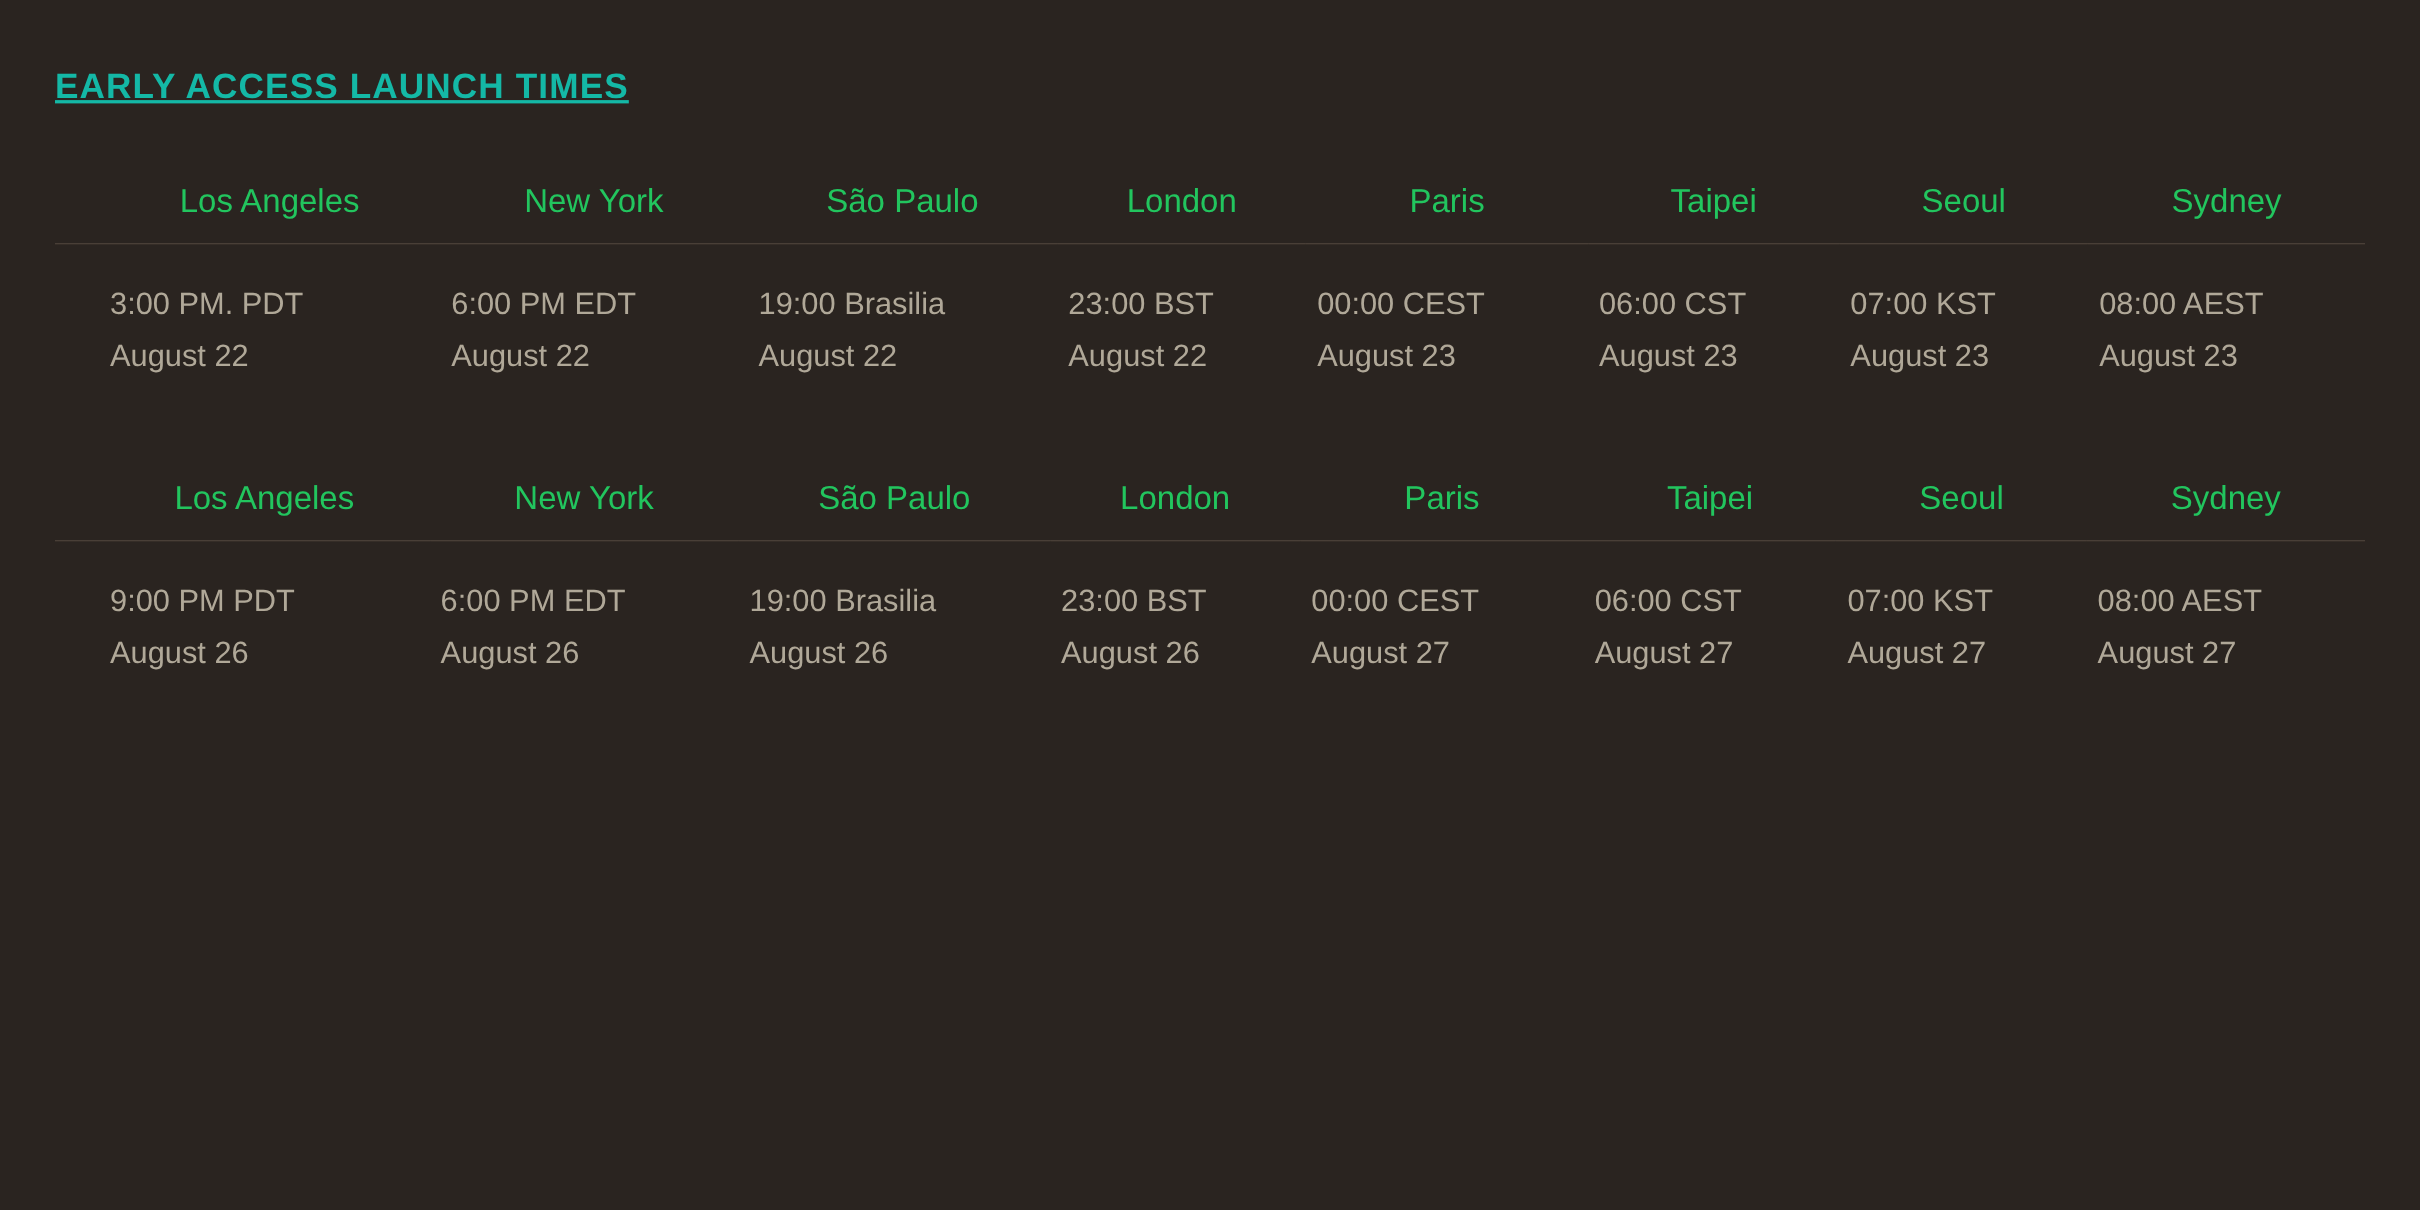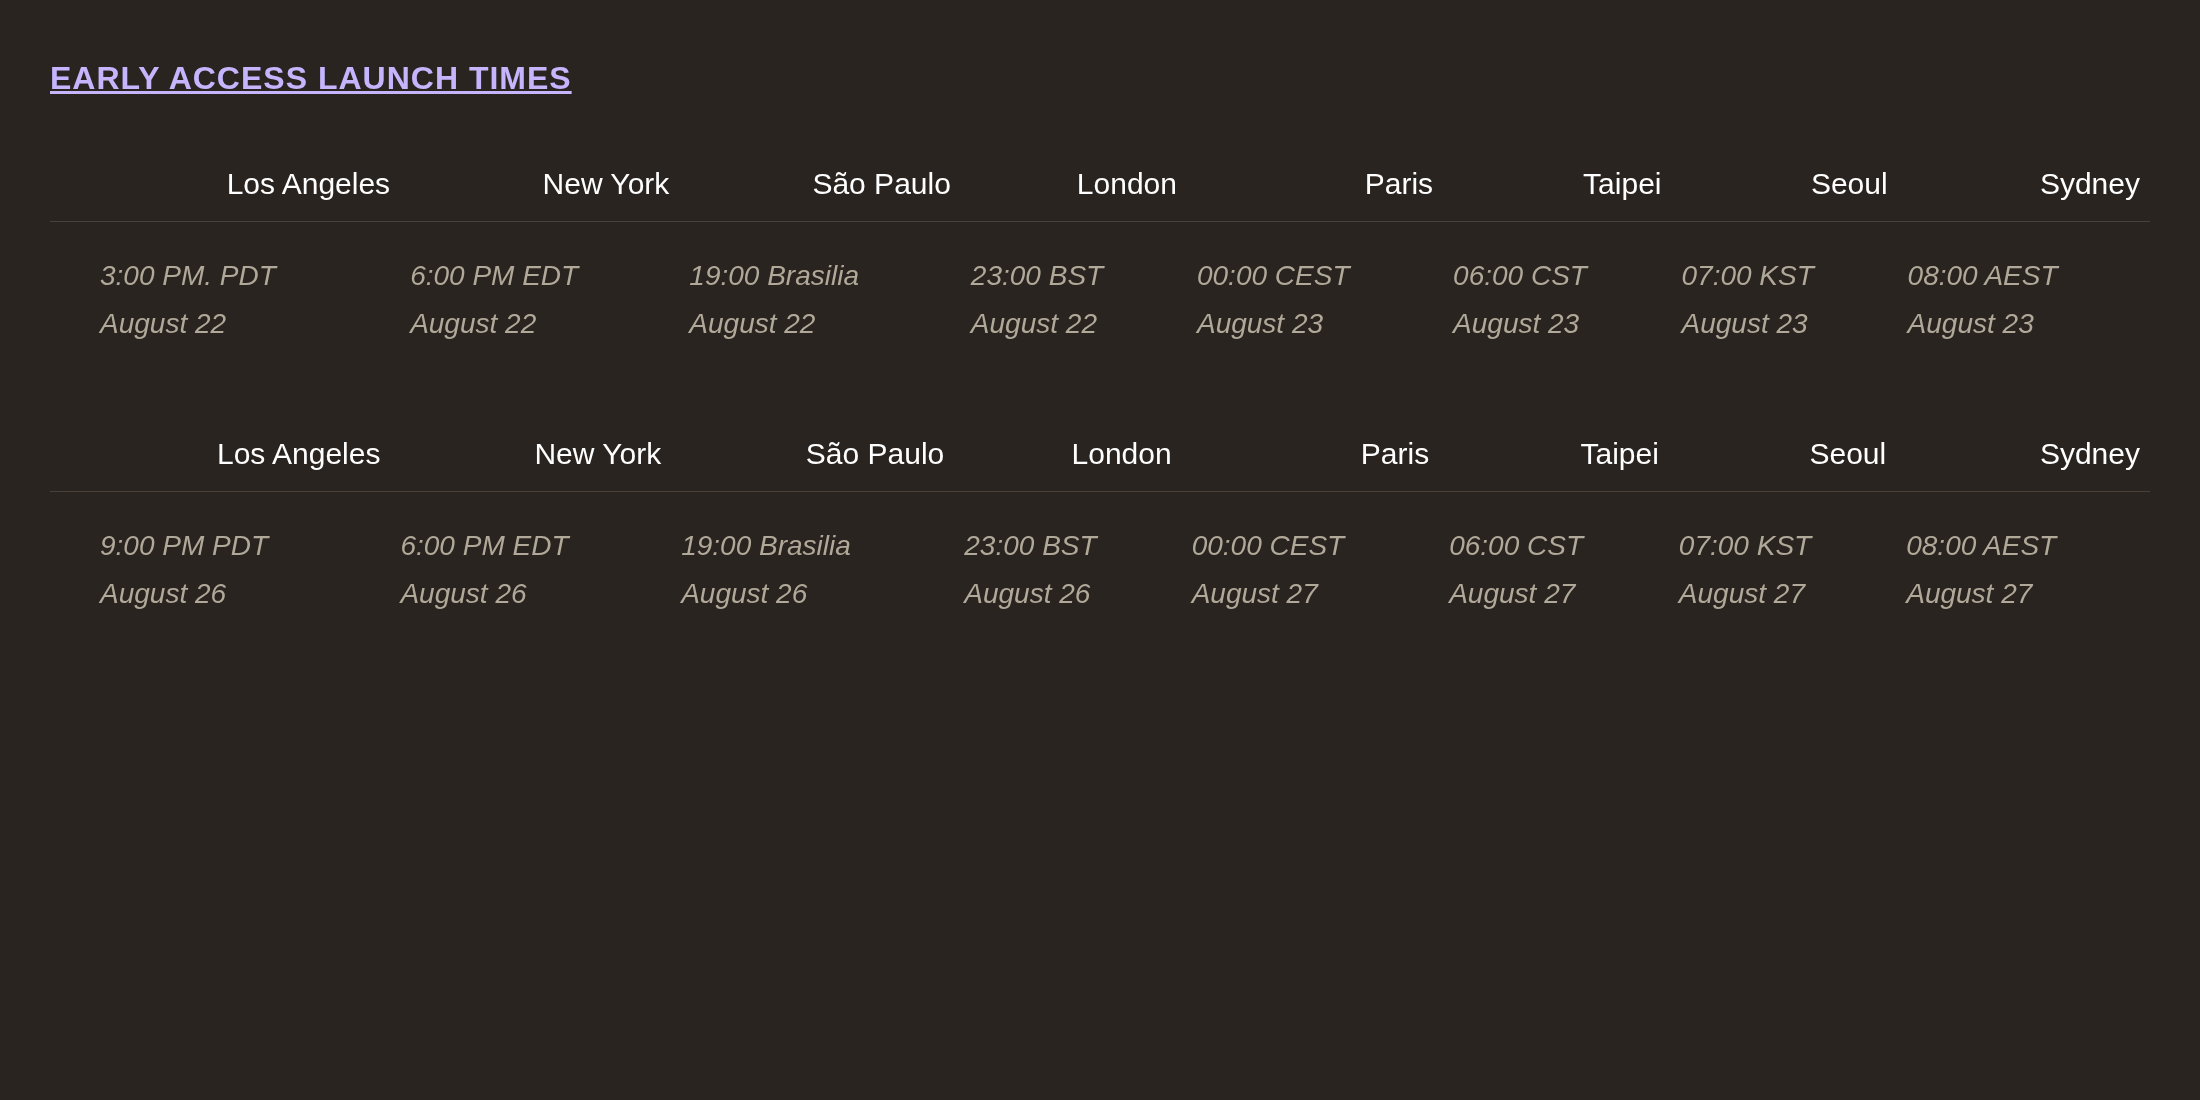--- a/index.html
+++ b/index.html
@@ -11,56 +11,55 @@
     body {
       background-color: #2a2420;
       color: #b0a898;
       font-family: Arial, sans-serif;
       width: 2200px;
       min-height: 1100px;
       padding: 60px 50px;
     }
 
     .section-title {
-      color: #c4b5fd;
+      color: #14b8a6;
       font-size: 32px;
       font-weight: bold;
       text-decoration: underline;
       margin-bottom: 50px;
       letter-spacing: 1px;
     }
 
     .section {
       margin-bottom: 60px;
     }
 
     .launch-table {
       width: 100%;
       border-collapse: collapse;
       margin-bottom: 20px;
     }
 
     .launch-table th {
-      color: #ffffff;
+      color: #22c55e;
       font-size: 30px;
       font-weight: normal;
-      text-align: right;
+      text-align: center;
       padding: 20px 10px 20px 10px;
       border-bottom: 1px solid #4a4038;
     }
 
     .launch-table td {
       color: #b0a898;
       font-size: 28px;
       font-weight: normal;
       text-align: left;
       padding: 30px 10px 10px 10px;
       vertical-align: top;
       line-height: 1.7;
-      font-style: italic;
     }
 
     .launch-table th:first-child,
     .launch-table td:first-child {
       padding-left: 50px;
     }
   </style>
 </head>
 <body>
 

